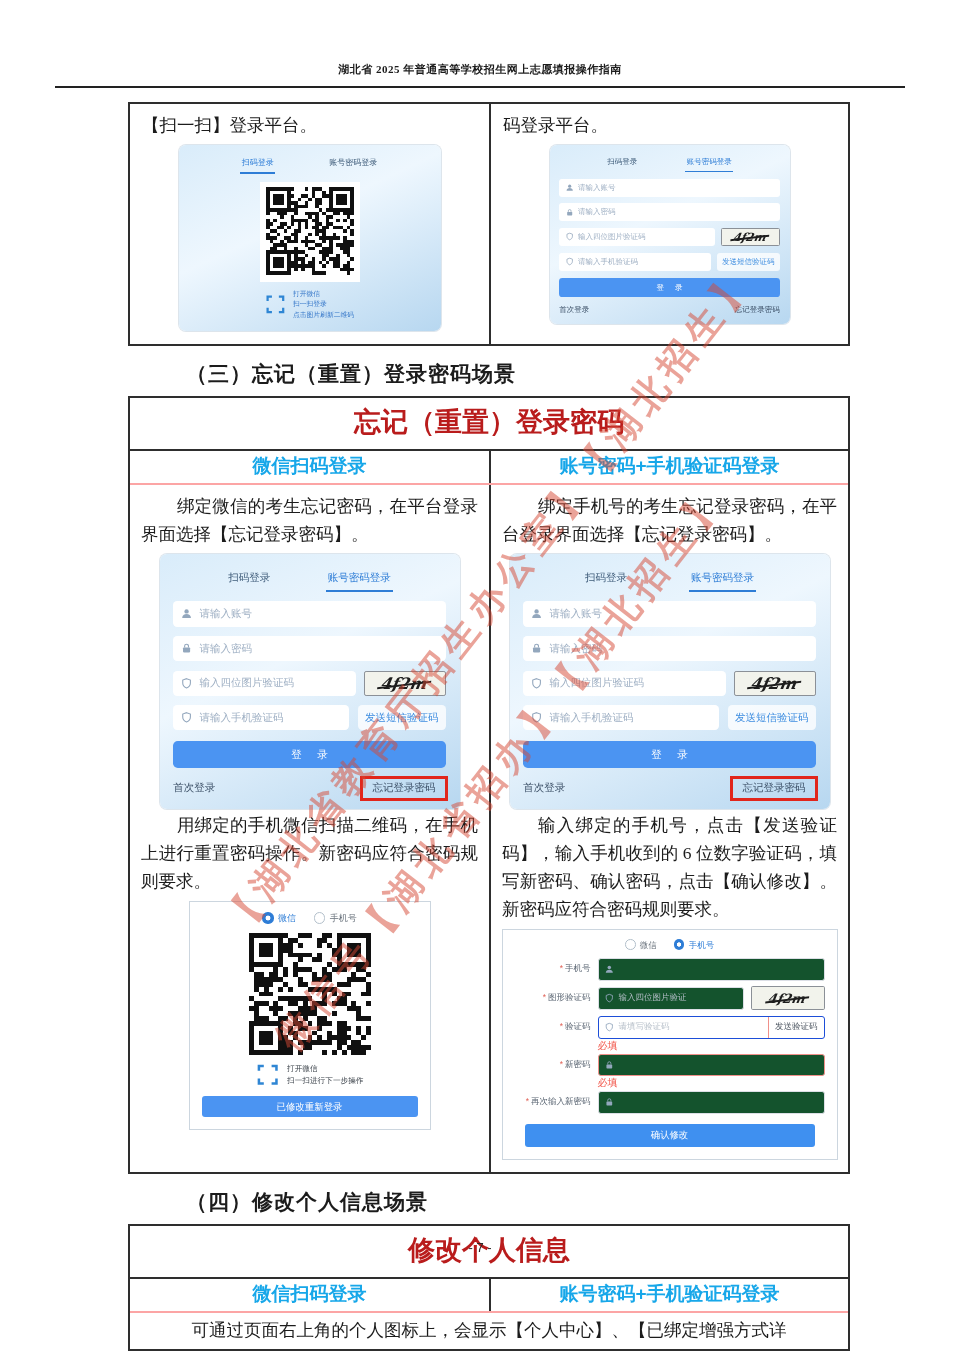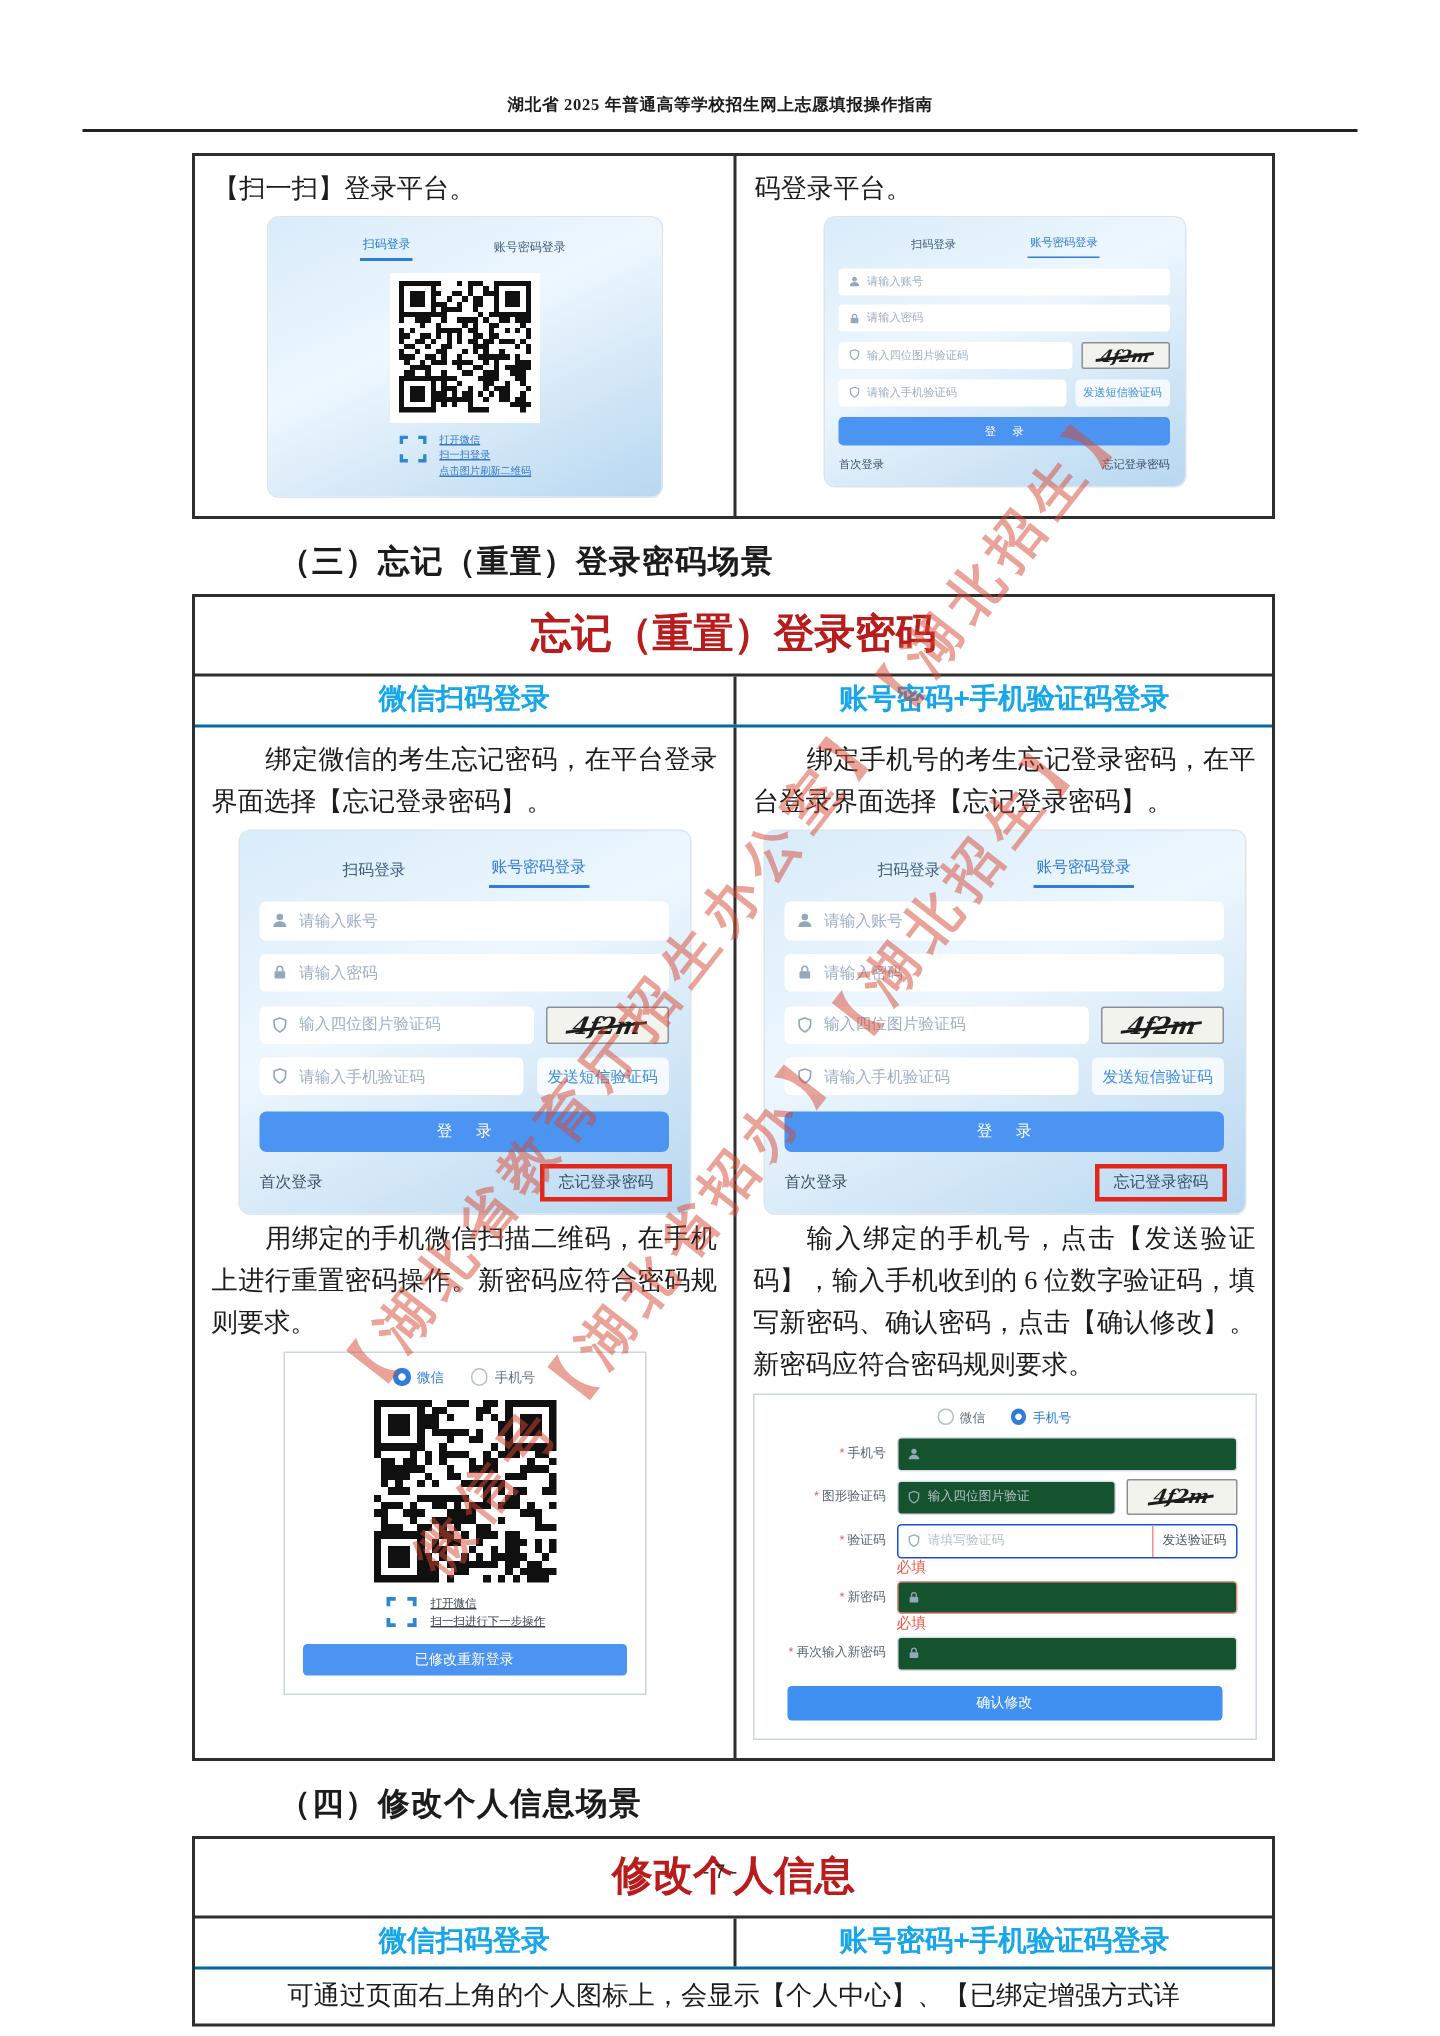--- a/index.html
+++ b/index.html
@@ -9,41 +9,41 @@
   .doc-header{padding-top:62px;text-align:center;}
   .doc-title{font-size:11px;font-weight:600;letter-spacing:.5px;}
   .doc-rule{margin:9px 55px 0 55px;border-bottom:2px solid #222;}
   
   .tbl{border:2px solid #2e2e2e;margin:0 0 0 128px;width:722px;box-sizing:border-box;background:#fff;}
   .top-table{margin-top:14px;display:grid;grid-template-columns:1fr 1fr;}
   .top-table .cell{padding:5px 10px 13px;box-sizing:border-box;min-width:0;}
   .top-table .cell+.cell{border-left:2px solid #2e2e2e;}
   .tbl-title{text-align:center;font-family:"Liberation Sans","DejaVu Sans",sans-serif;
              font-weight:bold;font-size:27px;color:#b91c1c;padding:6px 0 9px;border-bottom:2px solid #2e2e2e;}
-  .tbl-headers{display:grid;grid-template-columns:1fr 1fr;border-bottom:2px solid #0369a1;}
+  .tbl-headers{display:grid;grid-template-columns:1fr 1fr;border-bottom:2px solid #fca5a5;}
   .tbl-headers .hd{text-align:center;font-family:"Liberation Sans","DejaVu Sans",sans-serif;
                    font-weight:bold;font-size:19px;color:#17a7e9;padding:2px 0 4px;min-width:0;}
   .tbl-headers .hd+.hd{border-left:2px solid #2e2e2e;}
   .tbl-body{display:grid;grid-template-columns:1fr 1fr;}
   .tbl-body .col{padding:5px 9px 12px;box-sizing:border-box;min-width:0;}
   .tbl-body .col+.col{border-left:2px solid #2e2e2e;}
   .full-row{text-align:center;font-size:17.5px;padding:4px 4px 6px;line-height:26px;white-space:nowrap;overflow:hidden;}
   .para{font-size:17.5px;line-height:28px;text-align:justify;margin:2px 2px 4px;}
   .indent{text-indent:2.05em;}
   .section-heading{font-size:21px;font-weight:600;margin:14px 0 8px 186px;letter-spacing:1px;}
   
   .panel{border-radius:7px;background:linear-gradient(155deg,#d9ecfa 0%,#eef7fe 42%,#b7d7f0 100%);
          box-shadow:0 0 0 1px rgba(120,150,180,.25);font-family:"Liberation Sans","DejaVu Sans",sans-serif;
          margin:6px auto 0;box-sizing:border-box;}
   .lp{padding:1.3em 1.3em 1.1em;}
   .lp-sm{font-size:7.5px;width:240px;}
   .lp-md{font-size:10.5px;width:300px;}
   .lp-lg{font-size:10.5px;width:320px;}
   .qrp{font-size:8px;width:262px;padding:1.2em 1.2em 1.4em;}
-  .tabs{display:flex;justify-content:space-evenly;align-items:flex-end;padding-top:.3em;}
+  .tabs{display:flex;justify-content:space-evenly;align-items:flex-start;padding-top:.3em;}
   .tab{padding:0 .2em .5em;color:#3f5c7a;white-space:nowrap;}
   .tab.active{color:#2e7dd6;border-bottom:.25em solid #2e7dd6;}
   .field{background:#fff;border-radius:.4em;display:flex;align-items:center;gap:.55em;
          padding:0 .7em;height:2.4em;color:#9fb0c4;margin-top:.9em;min-width:0;white-space:nowrap;overflow:hidden;}
   .fi{width:1.25em;height:1.25em;flex:none;}
   .frow{display:flex;gap:.8em;margin-top:.9em;align-items:stretch;}
   .frow .field{margin-top:0;flex:1;}
   .captcha{width:7.6em;border:1px solid #8b9097;background:#f2f3ec;border-radius:.2em;
            display:flex;align-items:center;justify-content:center;flex:none;}
   .squiggle{position:relative;font-family:"DejaVu Serif",serif;font-style:italic;font-weight:bold;
@@ -53,21 +53,21 @@
   .send-btn{background:rgba(255,255,255,.78);color:#3f8ee0;border-radius:.4em;display:flex;
             align-items:center;justify-content:center;padding:0 .7em;white-space:nowrap;flex:none;}
   .login-btn{margin-top:1em;background:#4b94f2;color:#fff;text-align:center;border-radius:.45em;
              height:2.55em;line-height:2.55em;letter-spacing:.6em;text-indent:.6em;}
   .panel-footer{display:flex;justify-content:space-between;align-items:center;margin-top:1.05em;
                 color:#3b4f66;}
   .red-box{border:3px solid #e1261c;padding:.25em .9em;margin:-.3em -.2em -.3em 0;}
   
   .qr-box{background:#fff;width:100px;height:100px;margin:1em auto .9em;display:flex;
           align-items:center;justify-content:center;}
-  .tips{display:flex;gap:.9em;justify-content:center;align-items:flex-start;color:#3577c9;text-decoration:underline;}
+  .tips{display:flex;gap:.9em;justify-content:center;align-items:center;color:#3577c9;}
   .tips .lines div{font-size:.85em;line-height:1.5;}
   .bracket{width:2.6em;height:2.6em;flex:none;}
   
   .white-panel{background:#fff;border:1px solid #ccd6df;font-family:"Liberation Sans","DejaVu Sans",sans-serif;
                margin:6px auto 0;box-sizing:border-box;}
   .wqr{width:242px;padding:10px 12px 12px;font-size:9px;}
   .radio-row{display:flex;justify-content:center;gap:2em;align-items:center;}
   .radio{width:1.25em;height:1.25em;border-radius:50%;border:1px solid #b3c0cb;background:#fff;
          display:inline-block;box-sizing:border-box;vertical-align:-0.25em;}
   .radio.on{border:none;background:radial-gradient(circle,#ffffff 0 26%,#2e7dd6 32% 100%);}

